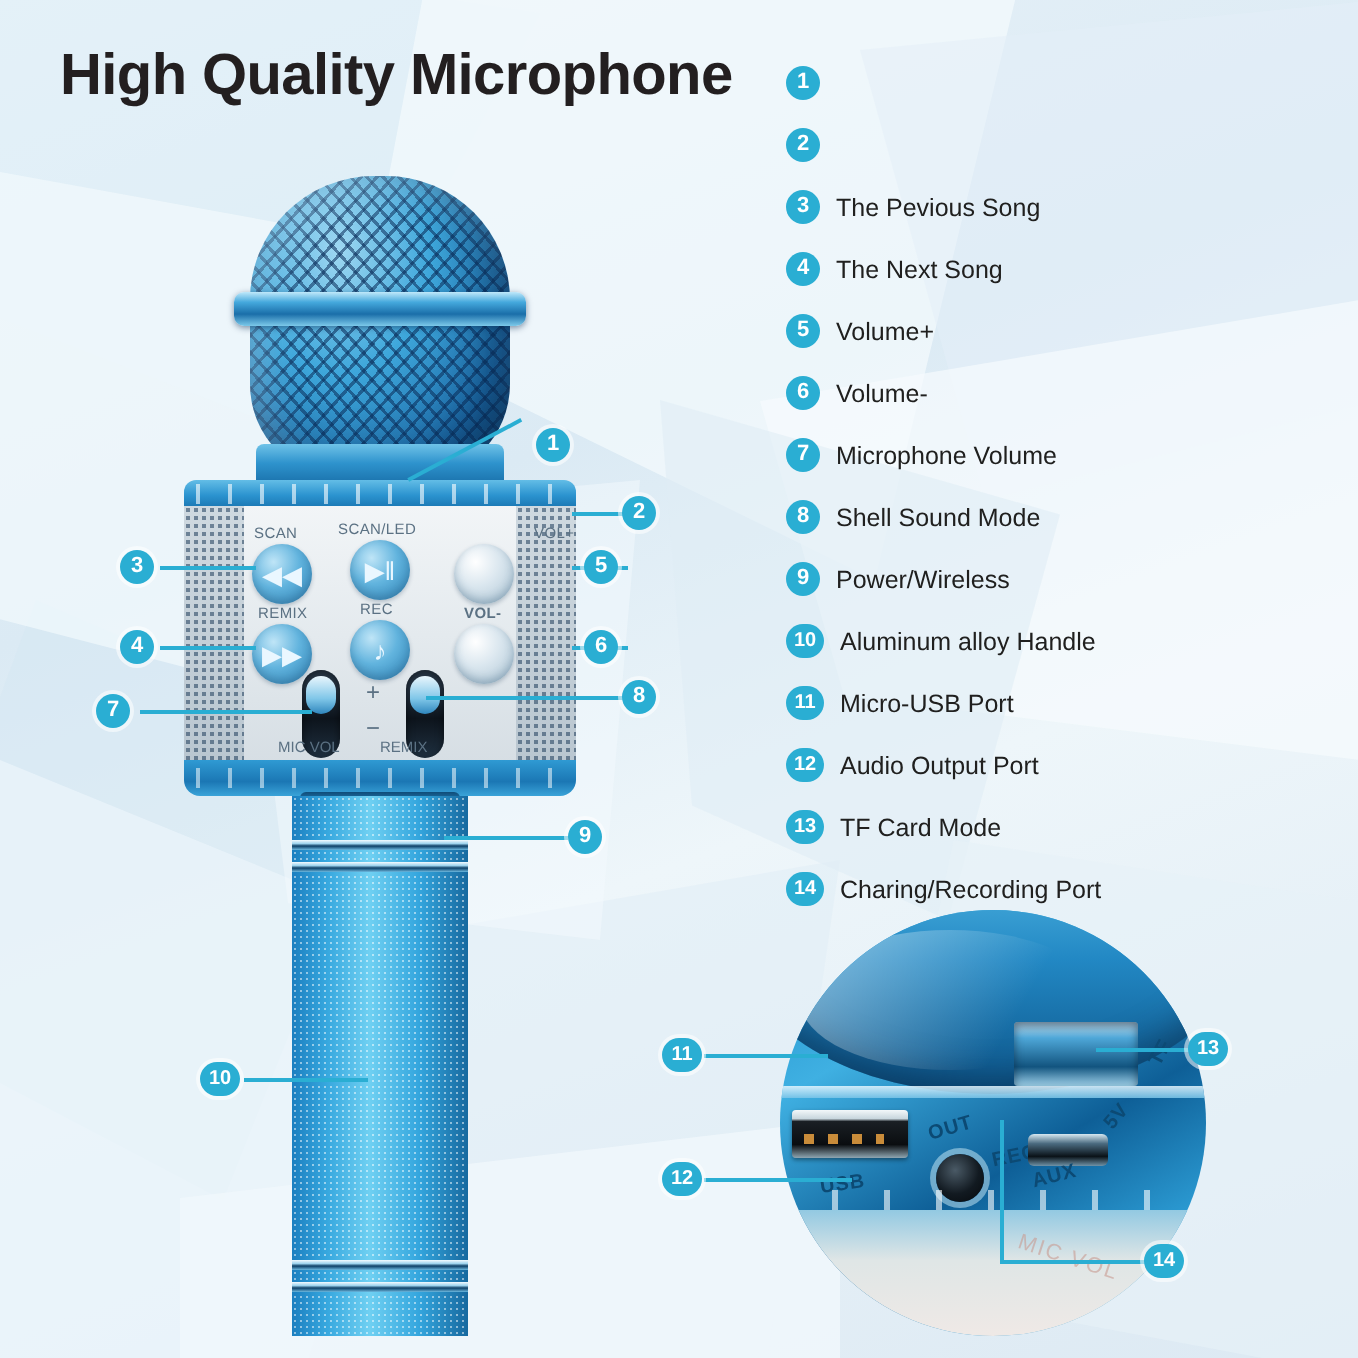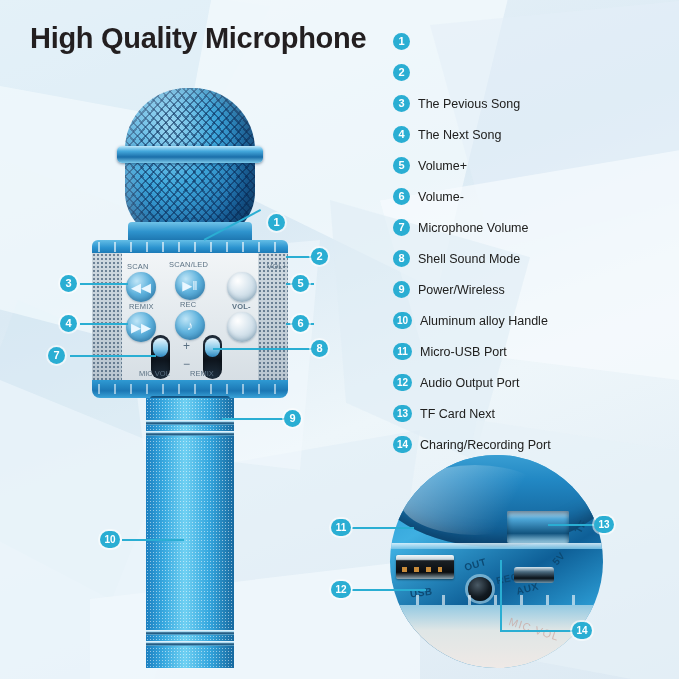--- a/index.html
+++ b/index.html
@@ -308,21 +308,21 @@
     <div class="legend-row">
       <span class="badge wide">11</span>
       <span class="legend-label">Micro-USB Port</span>
     </div>
     <div class="legend-row">
       <span class="badge wide">12</span>
       <span class="legend-label">Audio Output Port</span>
     </div>
     <div class="legend-row">
       <span class="badge wide">13</span>
-      <span class="legend-label">TF Card Next</span>
+      <span class="legend-label">TF Card Mode</span>
     </div>
     <div class="legend-row">
       <span class="badge wide">14</span>
       <span class="legend-label">Charing/Recording Port</span>
     </div>
   </div>
 
   <div class="mic">
     <div class="mesh"></div>
     <div class="mesh-band"></div>

